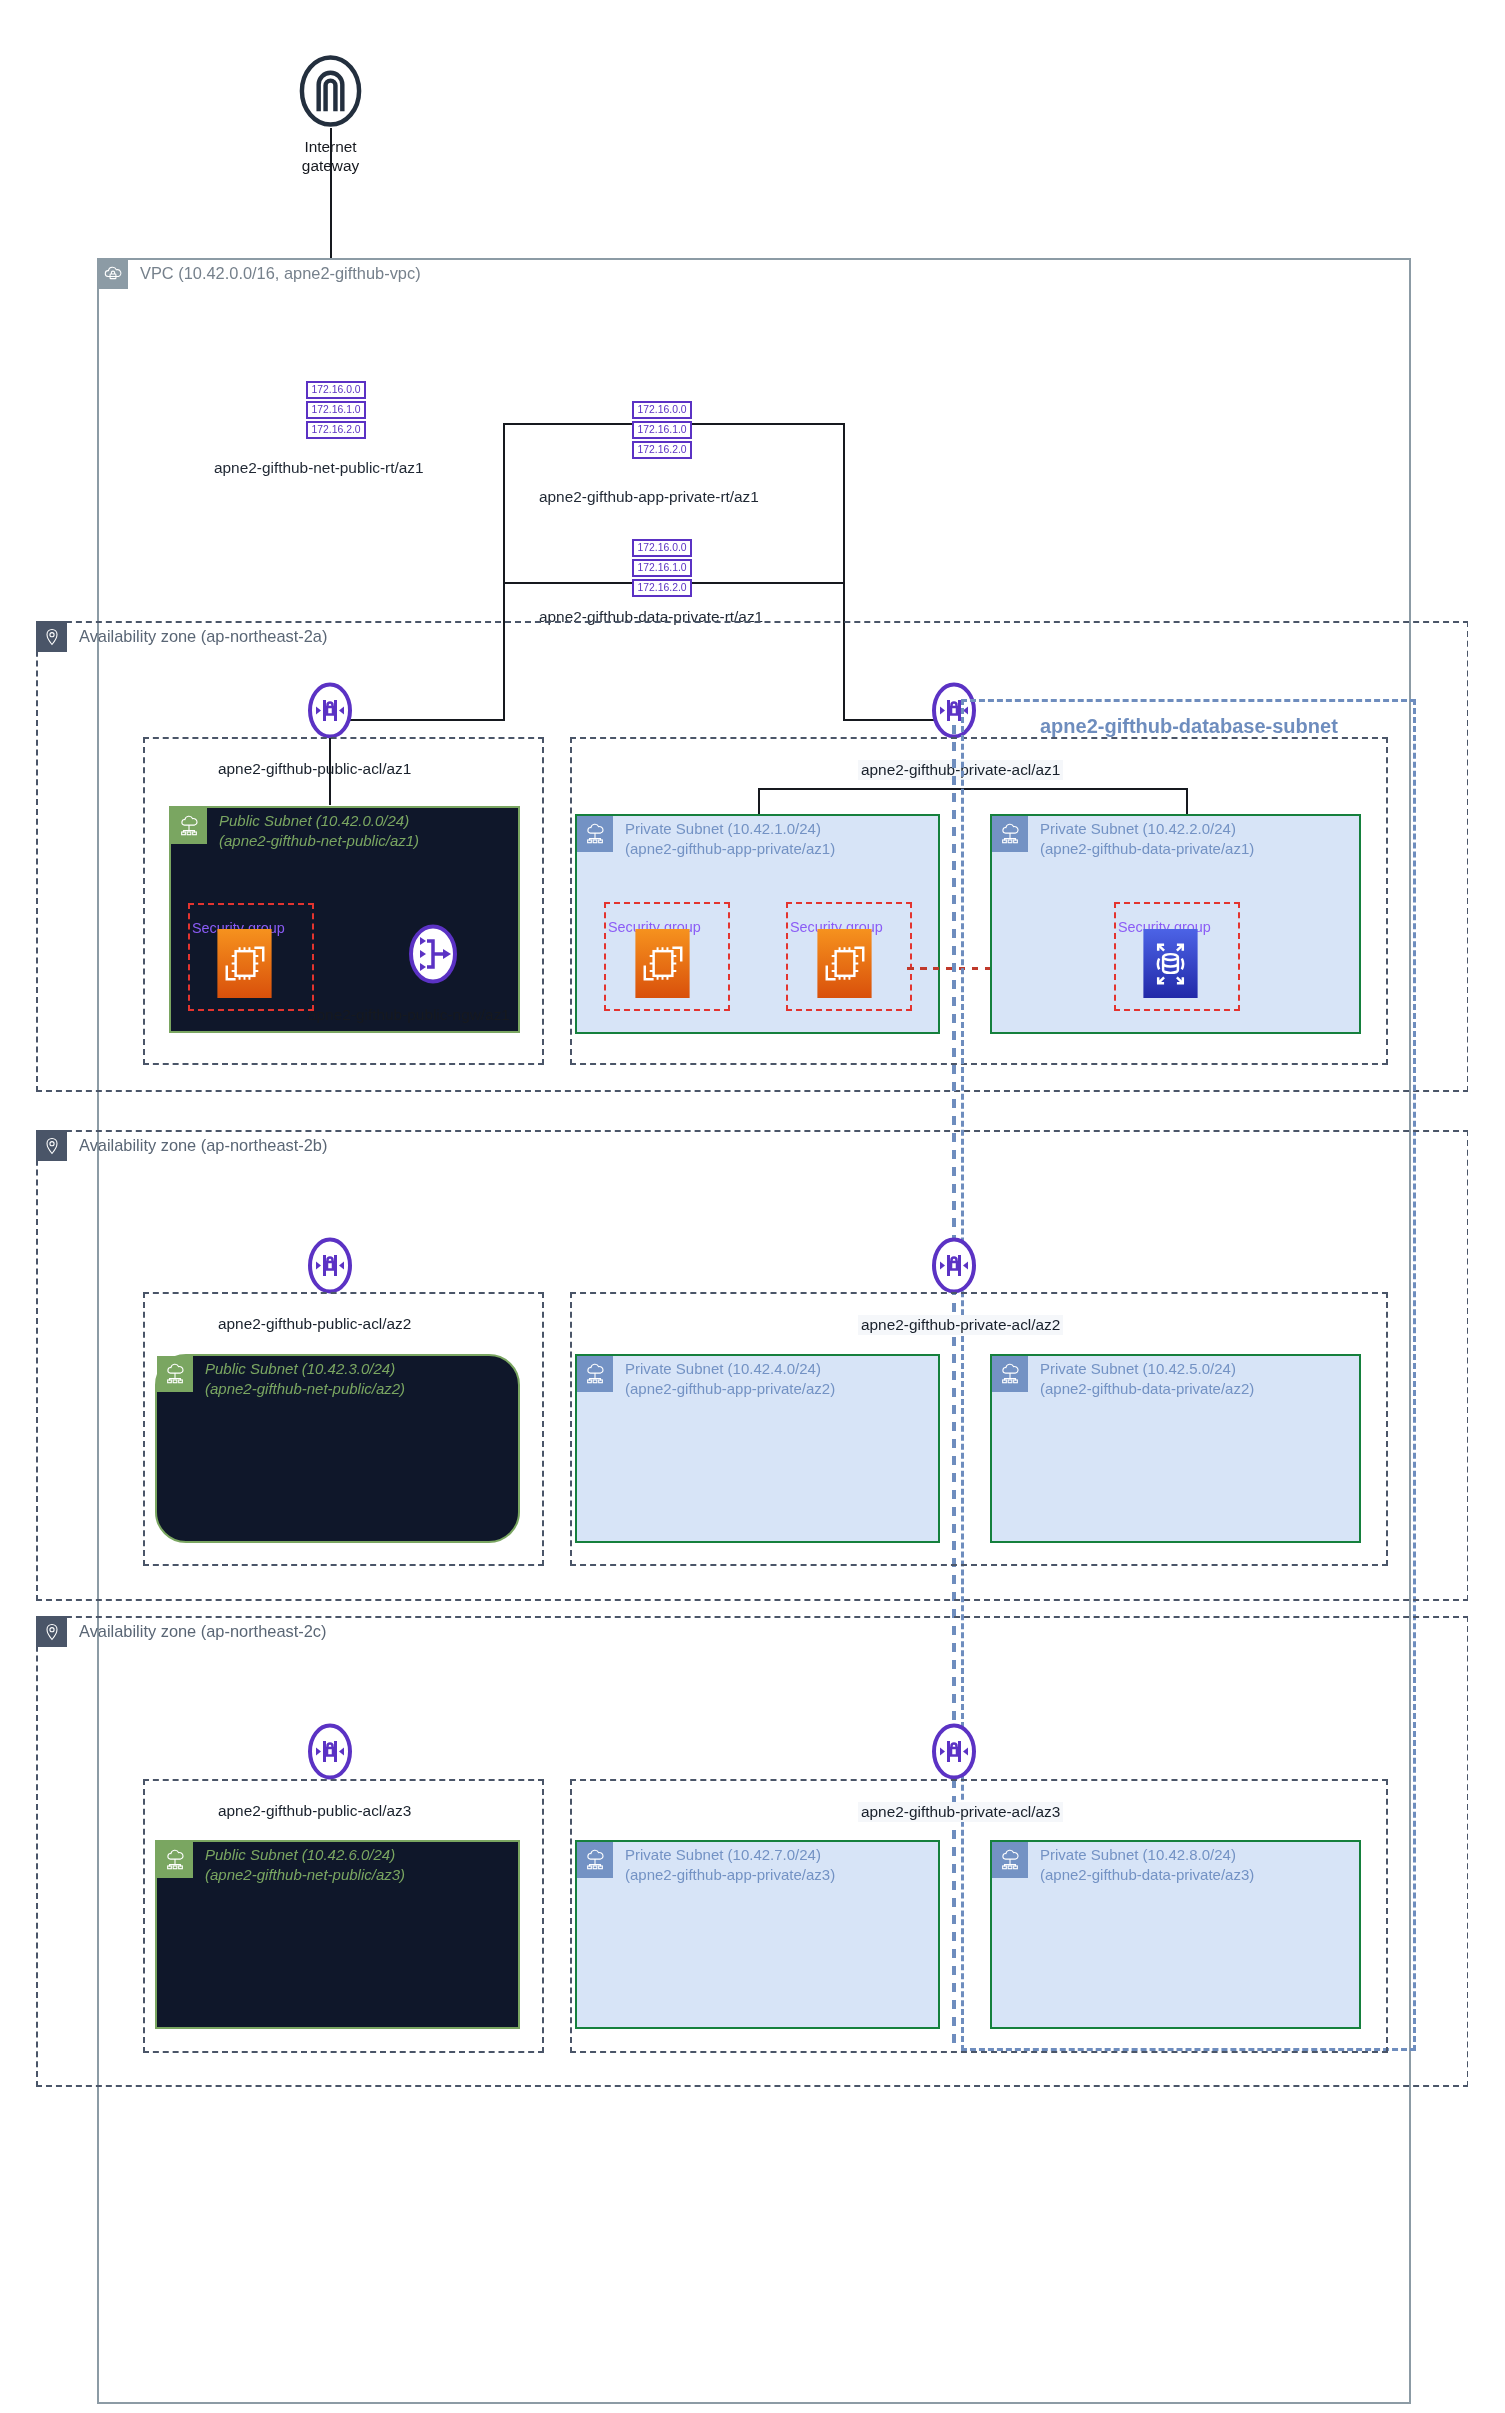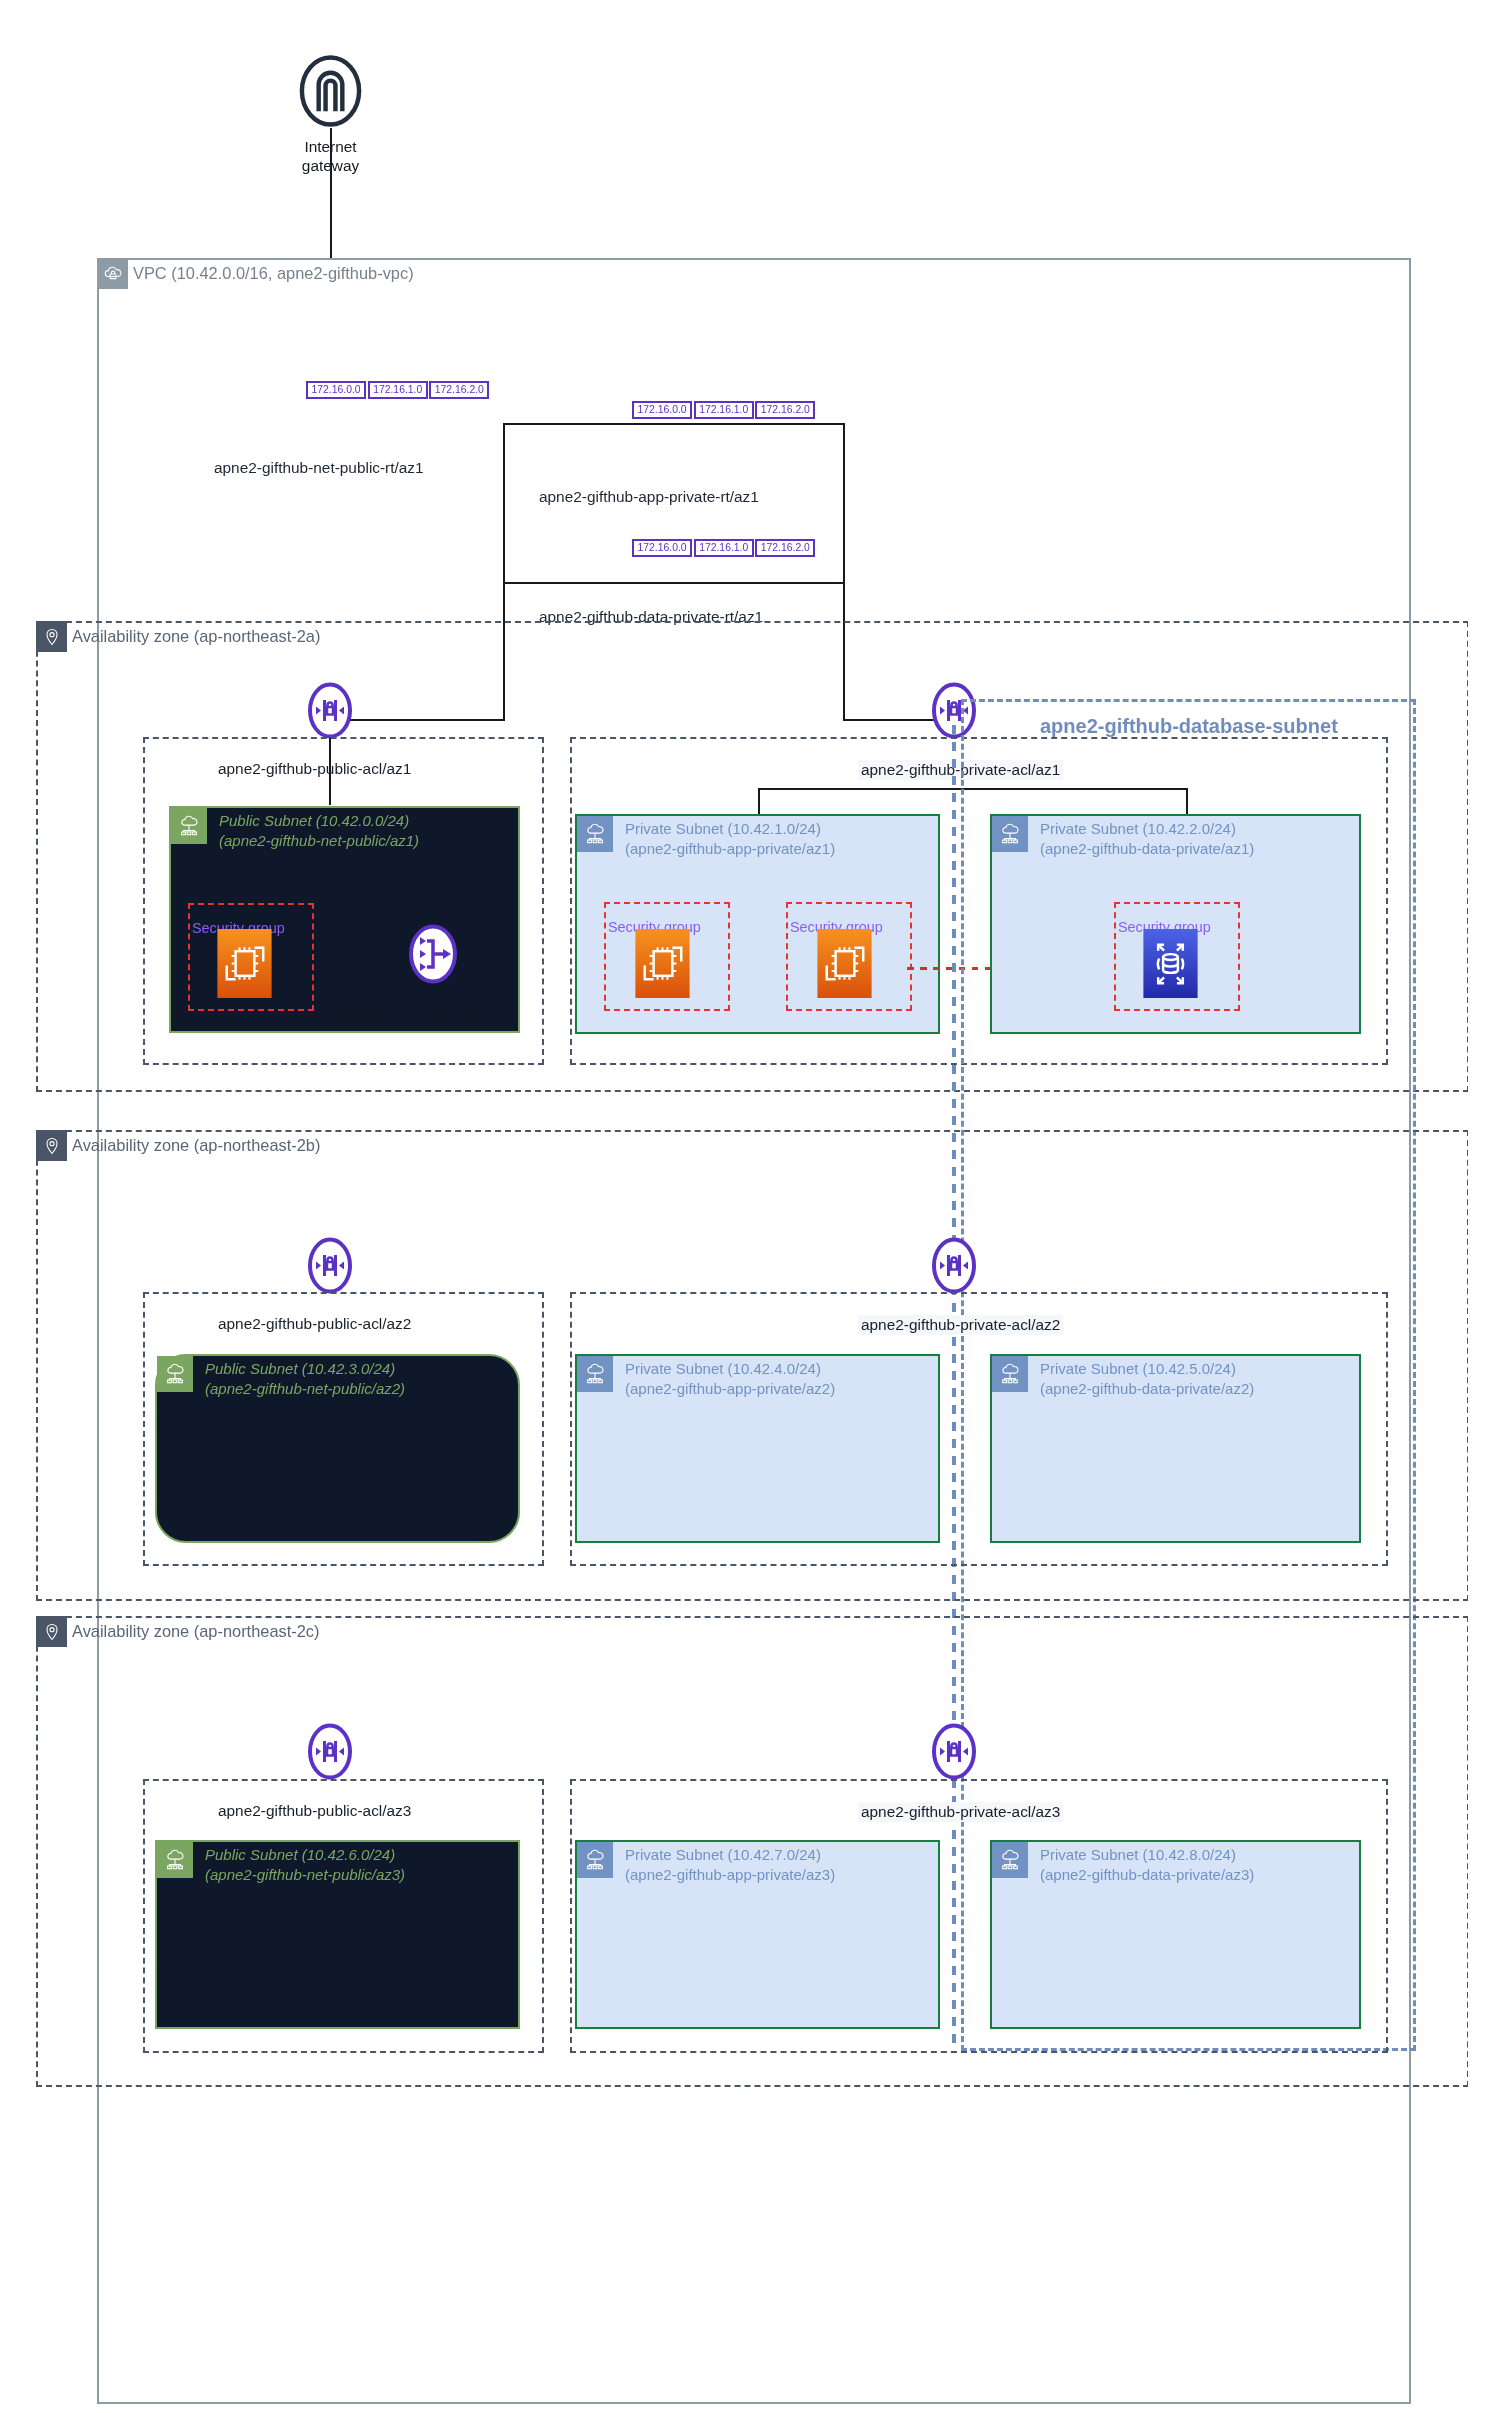--- a/index.html
+++ b/index.html
@@ -6,21 +6,21 @@
   body{font-family:"Liberation Sans", sans-serif;}
   #canvas{position:relative;width:1468px;height:2413px;background:#ffffff;overflow:hidden;}
   .abs{position:absolute;}
 
   
   .vpc-box{border:2.5px solid #8C9BA5;background:#ffffff;}
   .az-box{border:2.5px dashed #4A5568;background:transparent;}
   .acl-box{border:2.5px dashed #4A5568;background:transparent;}
   .dbsubnet-box{border:3.5px dashed #6E8DBE;background:transparent;}
 
-  .hdr-chip{display:flex;align-items:center;gap:5px;}
+  .hdr-chip{display:flex;align-items:center;gap:12px;}
   .hdr-ico{width:31px;height:31px;background:#4A5568;display:flex;align-items:center;justify-content:center;flex:0 0 auto;}
   .hdr-ico.vpc{background:#8C9BA5;}
   .hdr-txt{font-size:16.4px;color:#76818C;white-space:nowrap;}
   .hdr-txt.az{color:#5A6675;}
 
   .subnet{position:absolute;}
   .subnet .sn-ico{position:absolute;left:0;top:0;width:36px;height:36px;display:flex;align-items:center;justify-content:center;}
   .subnet .sn-label{position:absolute;left:48px;top:3px;font-size:15px;line-height:1.32;white-space:nowrap;}
   .subnet.green{background:#0f172a;border:2px solid #7AA661;font-style:italic;}
   .subnet.green .sn-ico{background:#7AA661;}
@@ -30,21 +30,21 @@
   .subnet.blue .sn-label{color:#7392C4;}
 
   .sg{position:absolute;border:2px dashed #E3342F;}
   .sg-label{position:absolute;left:2px;top:15px;font-size:14.4px;color:#8b5cf6;white-space:nowrap;background:transparent;}
   .sg-ico{position:absolute;}
 
   .rt-label{position:absolute;font-size:15.4px;color:#1F2733;white-space:nowrap;}
   .acl-label{position:absolute;font-size:15.4px;color:#18202B;white-space:nowrap;}
   .acl-label.shade{background:#F5F7FA;padding:1px 3px;}
 
-  .cidr-stack{position:absolute;display:flex;gap:1.5px;align-items:center;}
+  .cidr-stack{position:absolute;display:flex;flex-direction:column;gap:1.5px;align-items:center;}
   .cidr{border:2.5px solid #5B32C4;background:#ffffff;color:#5B32C4;font-size:10.4px;line-height:1;padding:2px 3.5px;white-space:nowrap;}
 
   .line{position:absolute;background:#16191F;}
   .line.h{height:2px;}
   .line.v{width:2px;}
 
   .dbline{position:absolute;}
   .dbline.v{width:3.5px;background:repeating-linear-gradient(to bottom,#6E8DBE 0,#6E8DBE 9px,transparent 9px,transparent 17px);}
 
   .redline{position:absolute;height:2.5px;background:repeating-linear-gradient(to right,#C0392B 0,#C0392B 6.5px,transparent 6.5px,transparent 13px);}

